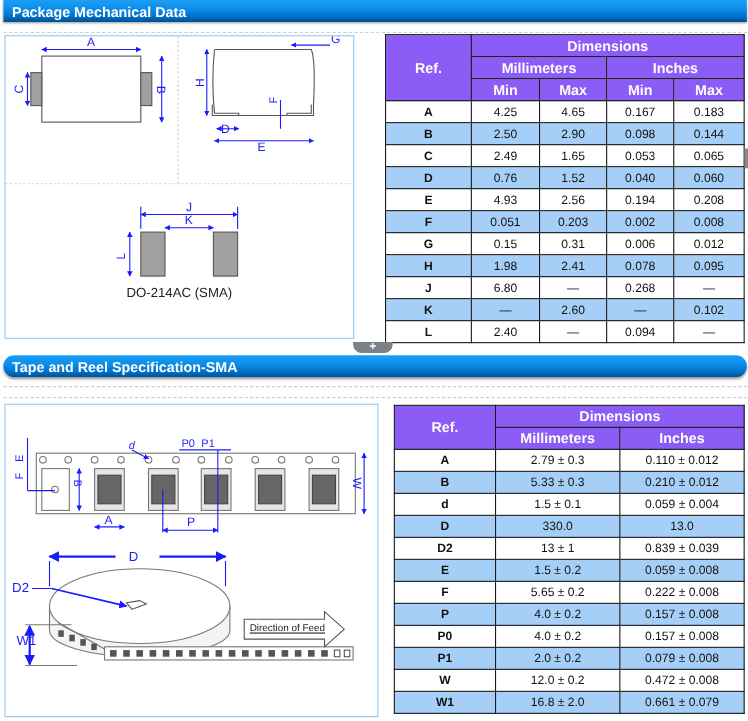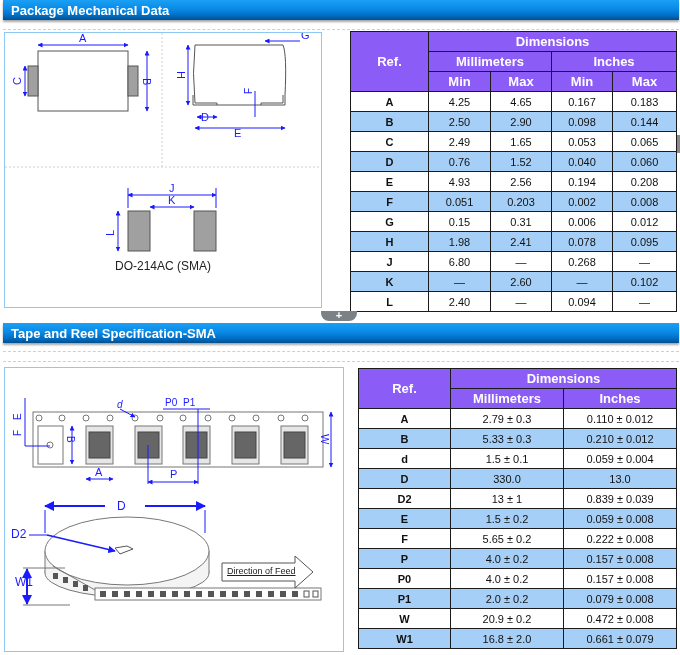--- a/index.html
+++ b/index.html
@@ -183,21 +183,21 @@
       </tr>
 </tbody>
   </table>
 
 <div class="scroll-mark" style="left:677px; top:135px; width:3px; height:18px;"></div>
 
 <div class="expander">
   <span>+</span>
 </div>
 
-<div class="section-header" style="top:323px;">
+<div class="section-header" style="top:323px;border-radius:12px;">
   <span>Tape and Reel Specification-SMA</span>
 </div>
 <div class="dash-top" style="left:3px; top:351px; width:676px;"></div>
 <div class="dash-top" style="left:3px; top:361px; width:676px;"></div>
 
 <div class="panel" style="left:4px; top:367px; width:340px; height:285px;">
   <svg width="338" height="283" viewBox="0 0 338 283">
     <defs>
       <marker id="ar2" viewBox="0 0 10 10" refX="9" refY="5" markerWidth="5" markerHeight="5" orient="auto-start-reverse">
         <path d="M0,0 L10,5 L0,10 z" fill="#1a1aff"></path>
@@ -374,21 +374,21 @@
         <td>4.0 ± 0.2</td>
         <td>0.157 ± 0.008</td>
       </tr>
   <tr class="alt">
         <td class="ref">P1</td>
         <td>2.0 ± 0.2</td>
         <td>0.079 ± 0.008</td>
       </tr>
   <tr>
         <td class="ref">W</td>
-        <td>20.9 ± 0.2</td>
+        <td>12.0 ± 0.2</td>
         <td>0.472 ± 0.008</td>
       </tr>
   <tr class="alt">
         <td class="ref">W1</td>
         <td>16.8 ± 2.0</td>
         <td>0.661 ± 0.079</td>
       </tr>
 </tbody>
   </table>
 

